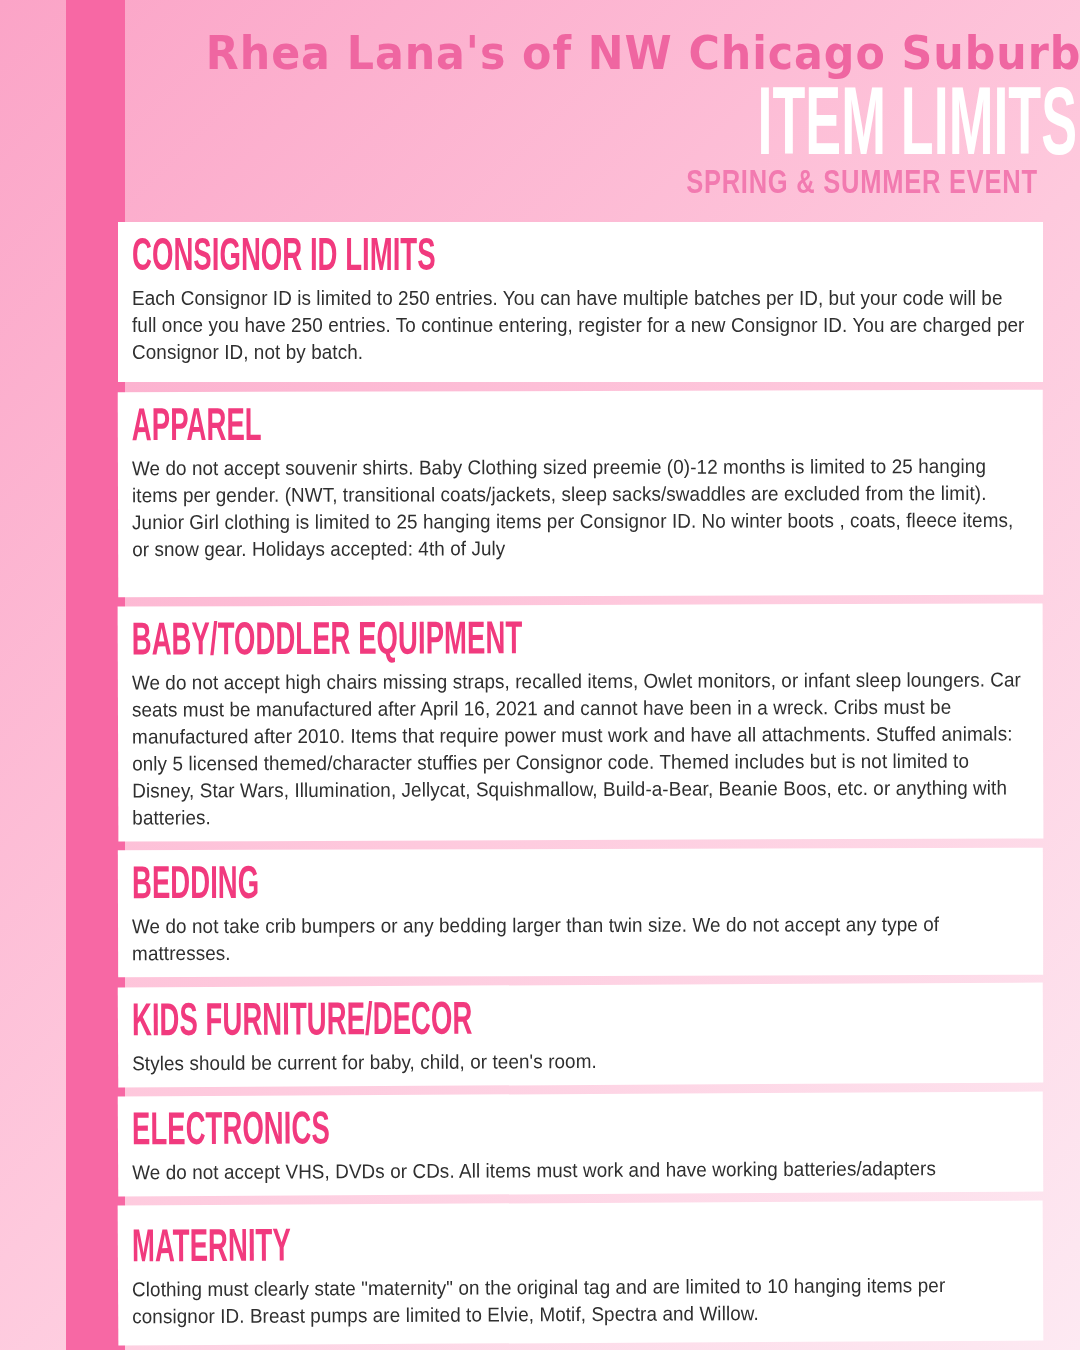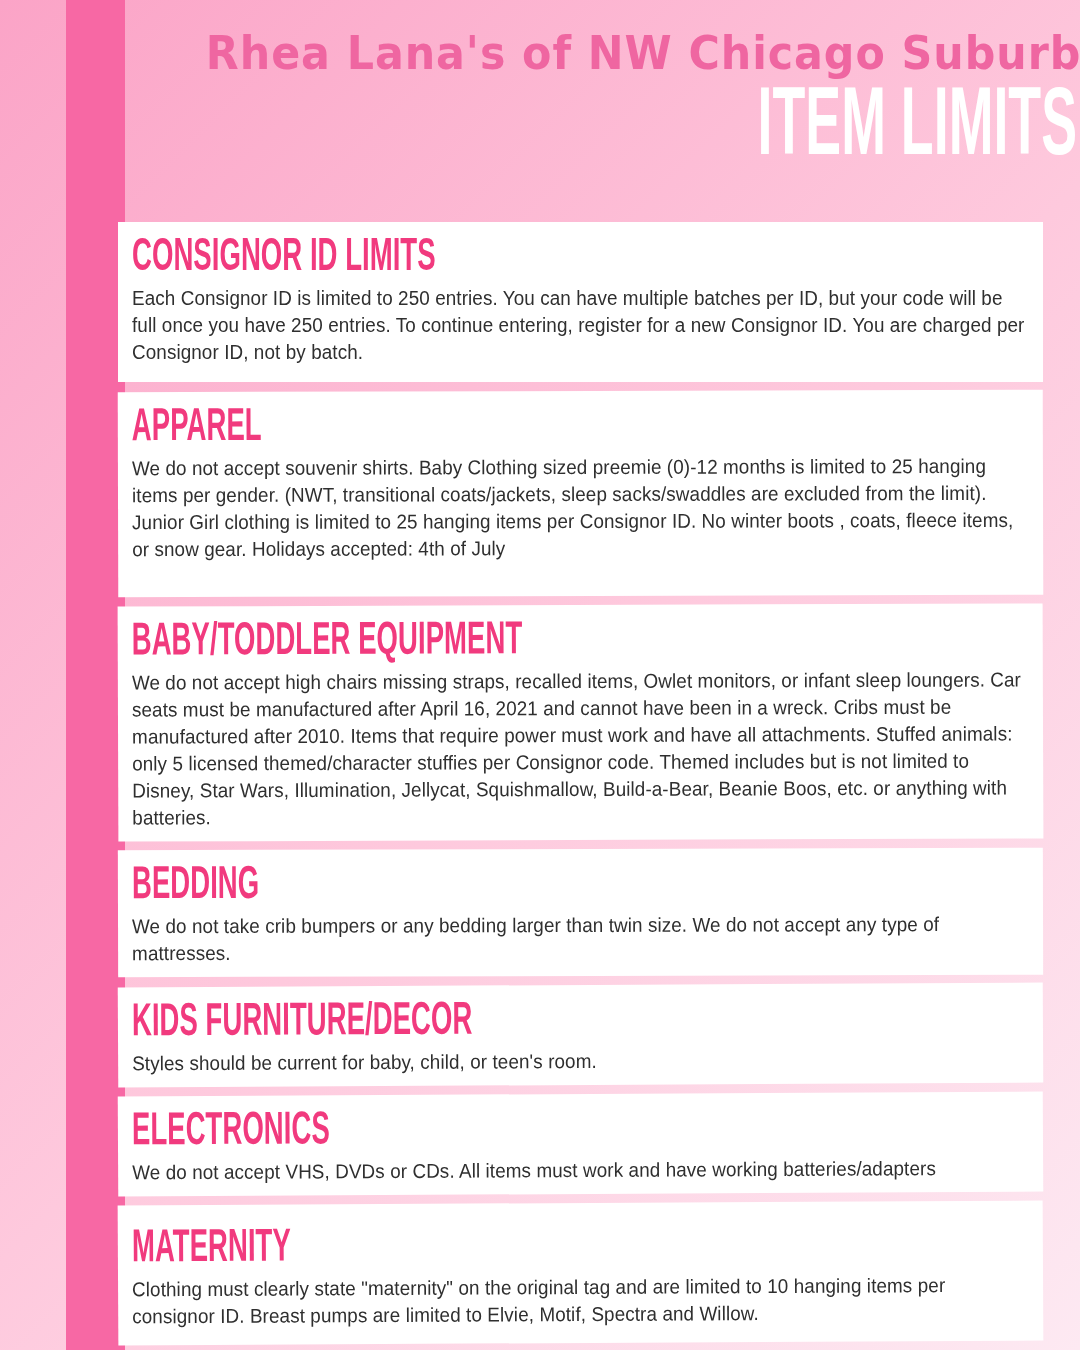--- a/index.html
+++ b/index.html
@@ -83,20 +83,23 @@
 <div class="canvas">
   <div class="accent-stripe"></div>
 
   <div class="header">
     <div>
       <span class="brand-line">Rhea Lana's of NW Chicago Suburbs</span>
     </div>
     <div>
       <span class="page-title">ITEM LIMITS &amp; RESTRICTIONS</span>
     </div>
+    <div>
+      <span class="event-subtitle">SPRING &amp; SUMMER EVENT</span>
+    </div>
   </div>
 
   <div class="sections">
 
     <div class="card mh-1">
       <span class="section-heading">CONSIGNOR ID LIMITS</span>
       <div class="section-body">Each Consignor ID is limited to 250 entries. You can have multiple batches per ID, but your code will be full once you have 250 entries. To continue entering, register for a new Consignor ID. You are charged per Consignor ID, not by batch.</div>
     </div>
 
     <div class="card mh-2">

